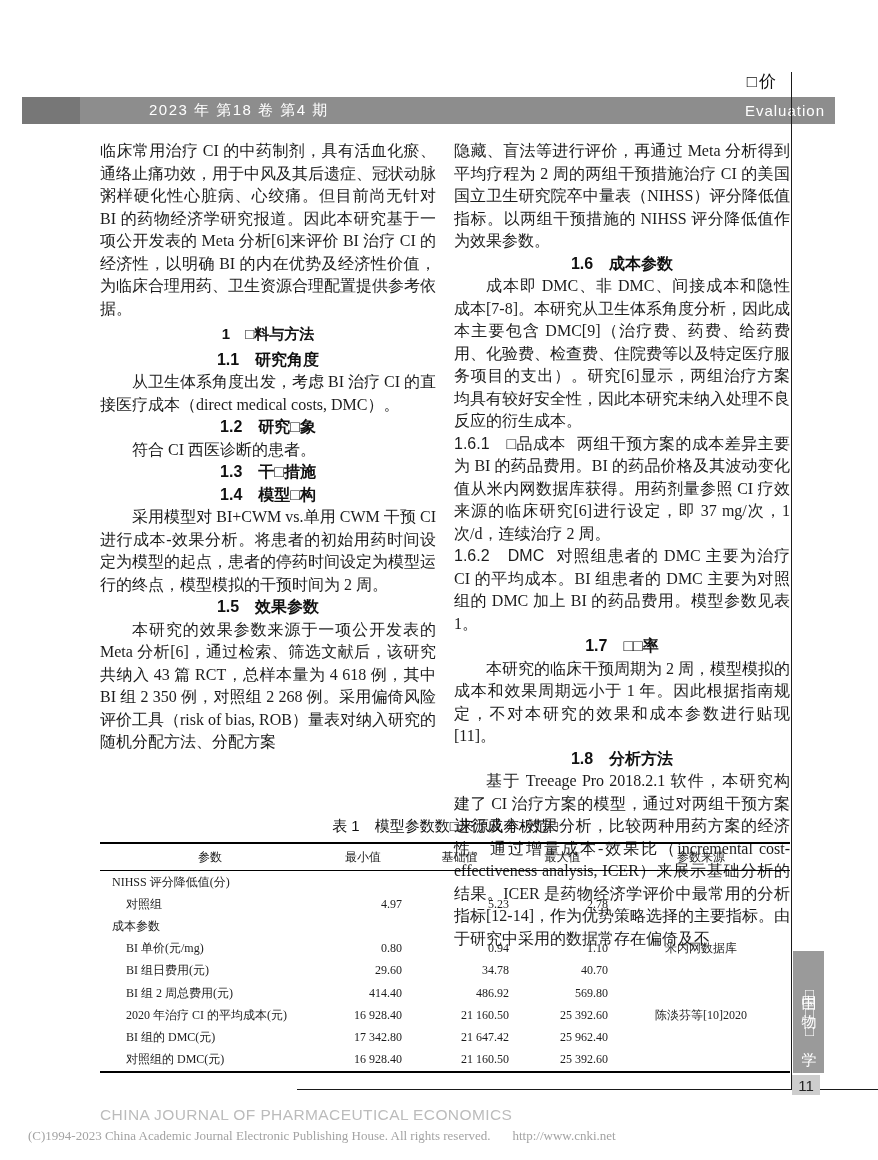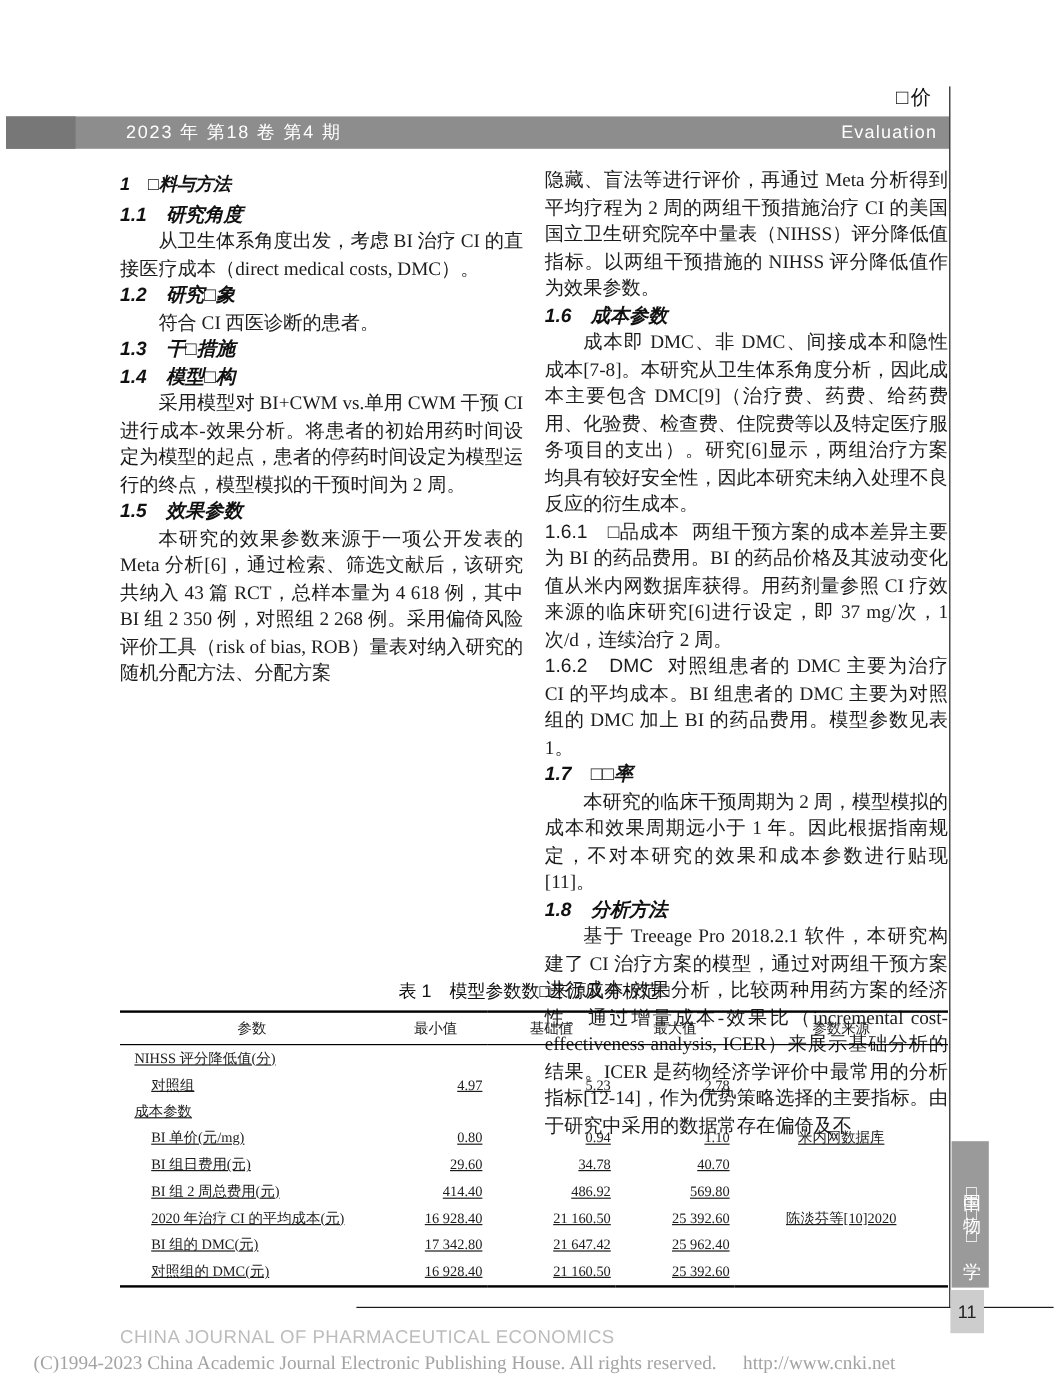--- a/index.html
+++ b/index.html
@@ -6,22 +6,22 @@
   body{
     width:878px;height:1160px;position:relative;background:#ffffff;
     font-family:"Liberation Serif","DejaVu Serif",serif;color:#1c1c1c;overflow:hidden;
   }
   .top-label{
     position:absolute;top:70px;left:640px;width:138px;text-align:right;
     font-size:17px;letter-spacing:2px;color:#111;
     font-family:"Liberation Sans","DejaVu Sans",sans-serif;
   }
   .header-bar{
-    position:absolute;left:5px;top:97px;width:786px;height:27px;
-    background:#8d8d8d;display:flex;align-items:center;
+    position:absolute;left:22px;top:97px;width:786px;height:27px;
+    background:#8d8d8d;display:flex;align-items:center;padding-left:27px;
   }
   .bar-dark{position:absolute;left:0;top:0;width:58px;height:27px;background:#777777;}
   .issue{
     margin-left:100px;color:#ffffff;font-size:15px;letter-spacing:1.5px;
     font-family:"Liberation Sans","DejaVu Sans",sans-serif;
   }
   .section-en{
     margin-left:auto;margin-right:10px;color:#ffffff;font-size:15px;letter-spacing:1px;
     font-family:"Liberation Sans","DejaVu Sans",sans-serif;
   }
@@ -31,70 +31,71 @@
   }
   .col{width:336px;font-size:16px;line-height:22.5px;text-align:justify;color:#1c1c1c;}
   .col p{margin:0;text-indent:2em;}
   .col p.noind{text-indent:0;}
   .col p.runin{text-indent:0;}
   .runin .lead{
     font-family:"Liberation Sans","DejaVu Sans",sans-serif;font-weight:normal;margin-right:0.7em;
   }
   .sec{
     margin:0;font-size:16px;line-height:22.5px;font-weight:bold;color:#111;
-    font-family:"Liberation Sans","DejaVu Sans",sans-serif;text-align:left;font-style:italic;
+    font-family:"Liberation Sans","DejaVu Sans",sans-serif;text-align:center;
   }
   .sec.lv1{font-size:15px;margin:3px 0;}
   .table-area{position:absolute;left:100px;top:817px;width:690px;}
   .tbl-title{
     text-align:center;font-weight:normal;font-size:15px;margin:0 0 6px 0;color:#111;
     font-family:"Liberation Sans","DejaVu Sans",sans-serif;
   }
   table{width:100%;border-collapse:collapse;font-size:12px;color:#1c1c1c;table-layout:fixed;}
   thead tr{border-top:2px solid #000;border-bottom:1px solid #000;}
   thead th{font-weight:normal;padding:5px 0 4px 0;text-align:center;}
   tbody tr:last-child{border-bottom:2px solid #000;}
-  td{padding:2.6px 0;overflow:hidden;white-space:nowrap;text-decoration:underline;}
+  td{padding:2.6px 0;overflow:hidden;white-space:nowrap;}
   td.lbl{padding-left:26px;text-align:left;}
   tr.grp td.lbl{padding-left:12px;}
   td.num{text-align:right;padding-right:4px;}
   td.src{text-align:center;}
   .vrule{position:absolute;left:791px;top:72px;width:1px;height:1018px;background:#1a1a1a;}
   .footer-rule{position:absolute;left:297px;top:1089px;width:581px;height:1px;background:#1a1a1a;}
   .banner{
     position:absolute;left:793px;top:951px;width:31px;height:122px;background:#9a9a9a;
     color:#ffffff;writing-mode:vertical-rl;text-orientation:upright;
     font-size:15px;letter-spacing:1px;display:flex;align-items:center;justify-content:center;
     font-family:"Liberation Sans","DejaVu Sans",sans-serif;
   }
   .pagenum{
-    position:absolute;left:792px;top:1075px;width:28px;height:36px;background:#cdcdcd;
+    position:absolute;left:792px;top:1075px;width:28px;height:20px;background:#cdcdcd;
     color:#222;font-size:15px;display:flex;align-items:center;justify-content:center;
     font-family:"Liberation Sans","DejaVu Sans",sans-serif;
   }
   .journal-en{
     position:absolute;left:100px;top:1106px;color:#bcbcbc;font-size:15.5px;letter-spacing:0.4px;
     font-family:"Liberation Sans","DejaVu Sans",sans-serif;
   }
-  .copyright{position:absolute;left:28px;top:1128px;color:#a3a3a3;font-size:16px;}
+  .copyright{position:absolute;left:28px;top:1128px;color:#a3a3a3;font-size:13px;}
   .copyright .url{margin-left:22px;}
 </style>
 </head>
 <body>
 
 <div class="top-label">□价</div>
 
 <div class="header-bar">
   <div class="bar-dark"></div>
   <span class="issue">2023 年 第18 卷 第4 期</span>
   <span class="section-en">Evaluation</span>
 </div>
 
 <div class="columns">
   <div class="col">
+    <p class="noind">临床常用治疗 CI 的中药制剂，具有活血化瘀、通络止痛功效，用于中风及其后遗症、冠状动脉粥样硬化性心脏病、心绞痛。但目前尚无针对 BI 的药物经济学研究报道。因此本研究基于一项公开发表的 Meta 分析[6]来评价 BI 治疗 CI 的经济性，以明确 BI 的内在优势及经济性价值，为临床合理用药、卫生资源合理配置提供参考依据。</p>
     <h2 class="sec lv1">1　□料与方法</h2>
     <h3 class="sec">1.1　研究角度</h3>
     <p>从卫生体系角度出发，考虑 BI 治疗 CI 的直接医疗成本（direct medical costs, DMC）。</p>
     <h3 class="sec">1.2　研究□象</h3>
     <p>符合 CI 西医诊断的患者。</p>
     <h3 class="sec">1.3　干□措施</h3>
     <h3 class="sec">1.4　模型□构</h3>
     <p>采用模型对 BI+CWM vs.单用 CWM 干预 CI 进行成本-效果分析。将患者的初始用药时间设定为模型的起点，患者的停药时间设定为模型运行的终点，模型模拟的干预时间为 2 周。</p>
     <h3 class="sec">1.5　效果参数</h3>
     <p>本研究的效果参数来源于一项公开发表的 Meta 分析[6]，通过检索、筛选文献后，该研究共纳入 43 篇 RCT，总样本量为 4 618 例，其中 BI 组 2 350 例，对照组 2 268 例。采用偏倚风险评价工具（risk of bias, ROB）量表对纳入研究的随机分配方法、分配方案</p>

